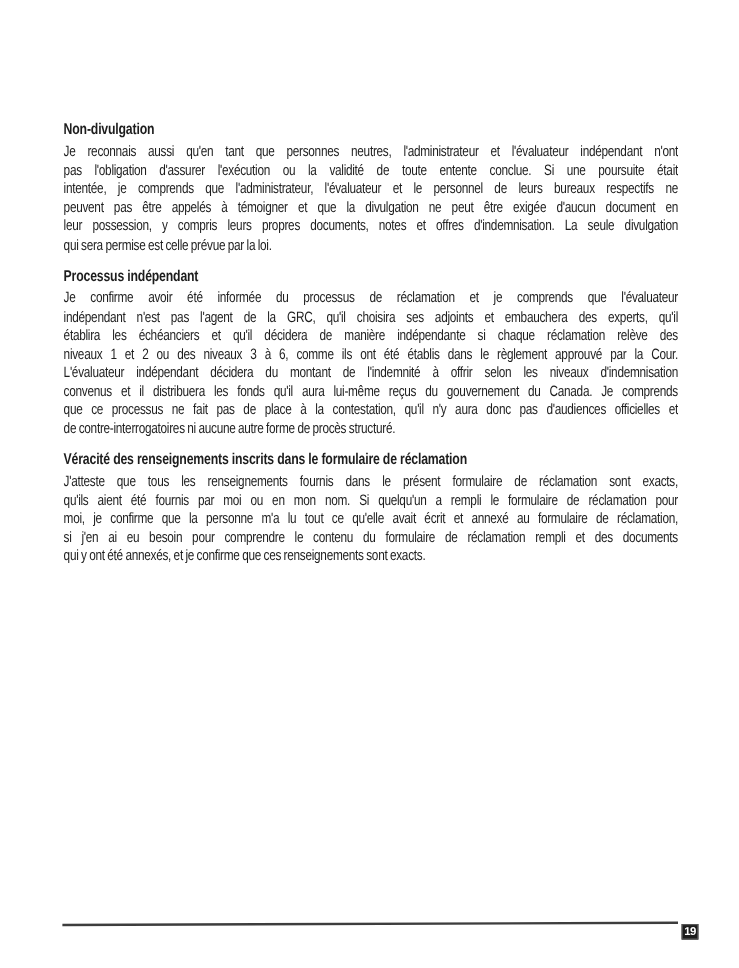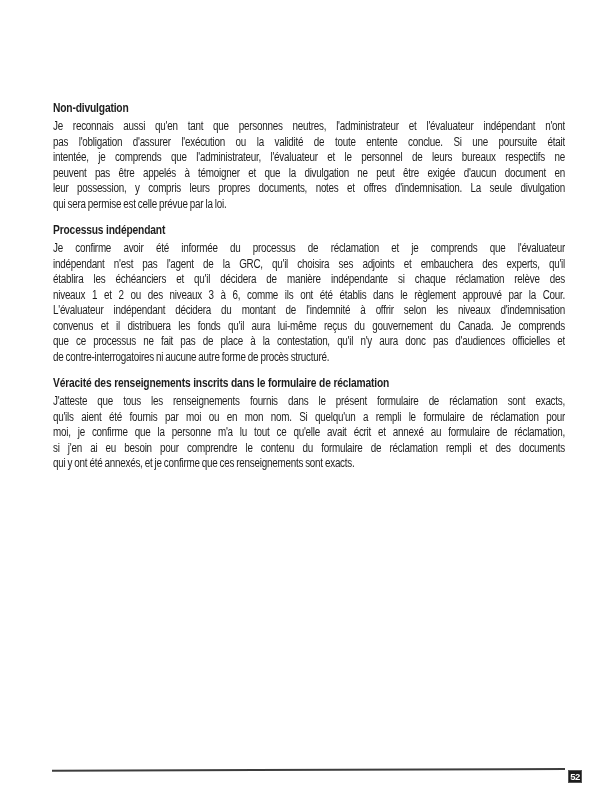--- a/index.html
+++ b/index.html
@@ -122,14 +122,14 @@
           <div class="line">moi, je confirme que la personne m'a lu tout ce qu'elle avait écrit et annexé au formulaire de réclamation,</div>
           <div class="line">si j'en ai eu besoin pour comprendre le contenu du formulaire de réclamation rempli et des documents</div>
           <div class="line last-line">qui y ont été annexés, et je confirme que ces renseignements sont exacts.</div>
         </div>
       </div>
 
     </div>
   </div>
 
   <div class="footer-rule"></div>
-  <div class="page-badge">52</div>
+  <div class="page-badge">19</div>
 </div>
 
 </body></html>

